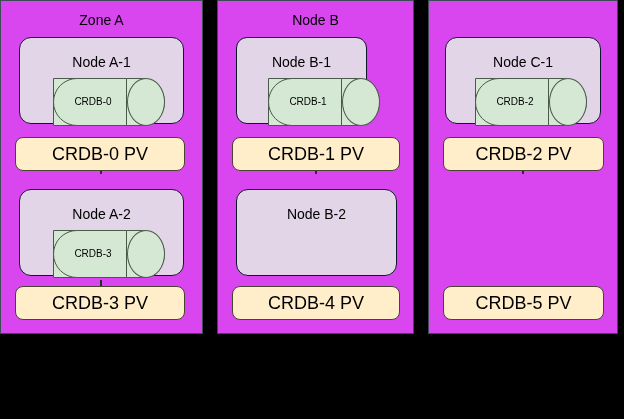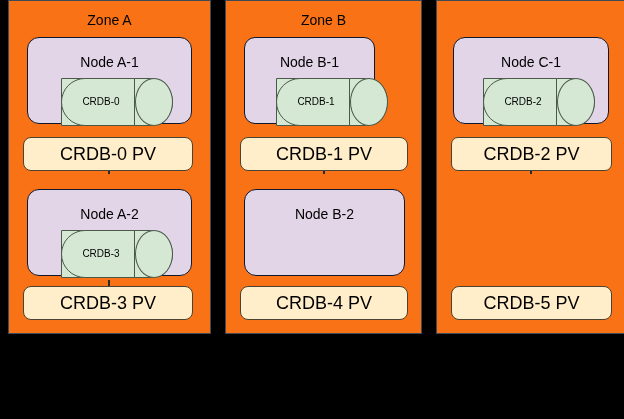--- a/index.html
+++ b/index.html
@@ -18,24 +18,23 @@
     position: absolute;
     left: 0; top: 0;
     width: 624px;
     height: 419px;
     background: #000000;
   }
   .zone {
     position: absolute;
     top: 0;
     height: 334px;
-    background: #f97316;
+    background: #d946ef;
     border: 1px solid #3f4a57;
     box-sizing: border-box;
-    margin-left: 8px;
   }
   #zone-a { left: 0px;   width: 203px; }
   #zone-b { left: 217px; width: 197px; }
   #zone-c { left: 428px; width: 190px; }
 
   .zone-title {
     position: absolute;
     left: 0;
     right: 0;
     top: 11px;
@@ -168,21 +167,21 @@
         </div>
       </div>
       <div class="connector" style="left:99px; top:91px; height:14px;"></div>
     </div>
     <div class="pv" style="left:14px; width:170px; top:285px;">
       <div class="pv-label">CRDB-3 PV</div>
     </div>
   </div>
 
   <div class="zone" id="zone-b">
-    <div class="zone-title">Zone B</div>
+    <div class="zone-title">Node B</div>
 
     <div class="slot slot-1">
       <div class="node" style="left:18px; width:131px;border-radius:11px;">
         <div class="node-label">Node B-1</div>
         <div class="cylinder" style="left:31px; width:112px;">
           <div class="cyl-body"></div>
           <div class="cyl-cap"></div>
           <div class="cyl-label">CRDB-1</div>
         </div>
       </div>

